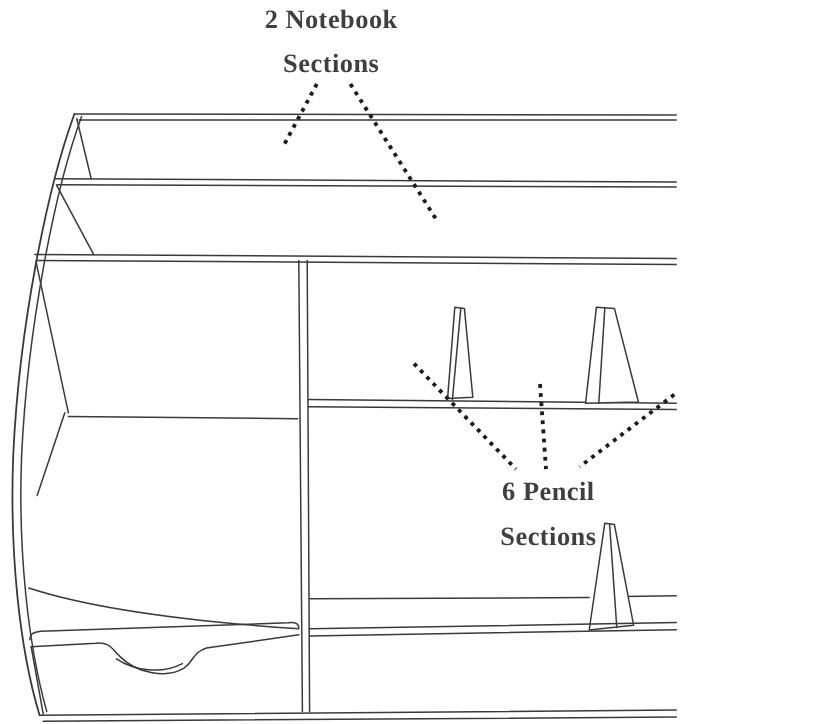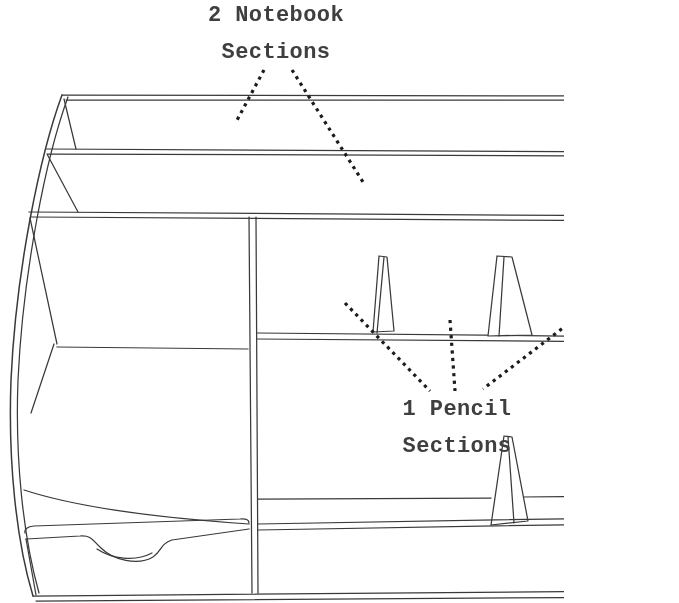--- a/index.html
+++ b/index.html
@@ -7,21 +7,21 @@
     --text:#3f3f3f;
     --dots:#1c1c1c;
     --bg:#ffffff;
   }
   html,body{margin:0;padding:0;background:var(--bg);}
   #page{
     position:relative;
     width:564px;height:603px;
     background:var(--bg);
     overflow:hidden;
-    font-family:Liberation Mono, monospace;
+    font-family:Liberation Serif, serif;
   }
   #drawing{position:absolute;left:0;top:0;}
   .ln{fill:none;stroke:var(--line);stroke-width:1.25;stroke-linecap:round;stroke-linejoin:round;}
   .ln-heavy{fill:none;stroke:var(--line);stroke-width:1.5;stroke-linecap:round;stroke-linejoin:round;}
   .panel{fill:#ffffff;stroke:var(--line);stroke-width:1.25;stroke-linejoin:round;}
   .dots{fill:none;stroke:var(--dots);stroke-width:3.2;stroke-dasharray:3.2 4.4;stroke-linecap:butt;}
   .callout{
     position:absolute;
     transform:translateX(-50%);
     text-align:center;
@@ -118,17 +118,17 @@
       <path class="dots" d="M580,315 L483,389"></path>
     </g>
   </svg>
 
   <div class="callout" id="callout-notebook">
     <div>2 Notebook</div>
     <div>Sections</div>
   </div>
 
   <div class="callout" id="callout-pencil">
-    <div>1 Pencil</div>
+    <div>6 Pencil</div>
     <div>Sections</div>
   </div>
 
 </div>
 
 </body></html>

